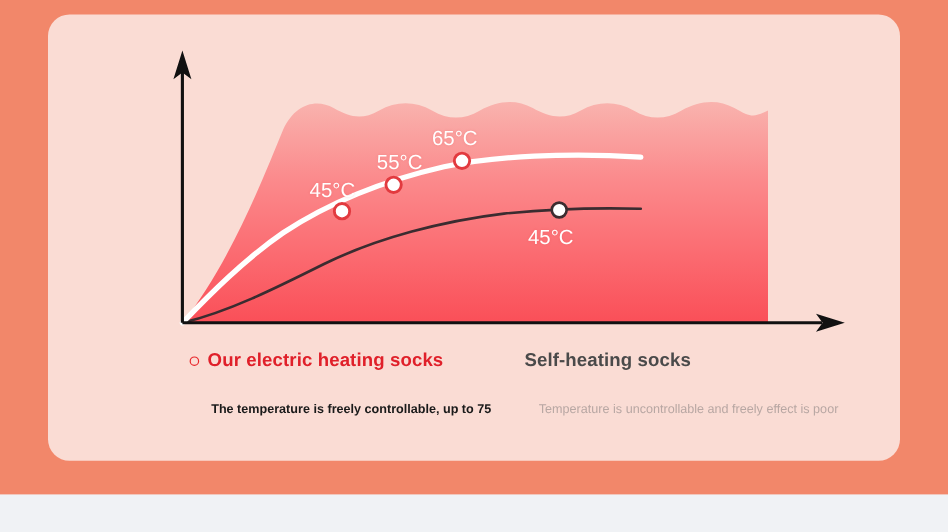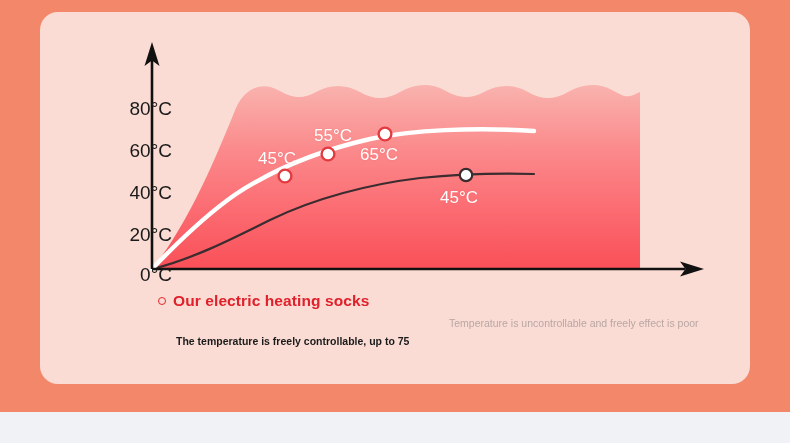--- a/index.html
+++ b/index.html
@@ -201,46 +201,42 @@
         <line x1="112" y1="257" x2="112" y2="46" stroke="#111111" stroke-width="2.6"></line>
         <path d="M 112,30 L 104.5,54 L 112,48.5 L 119.5,54 Z" fill="#111111"></path>
       </g>
 
       <g>
         <line x1="112" y1="257" x2="645" y2="257" stroke="#111111" stroke-width="2.6"></line>
         <path d="M 664,257 L 640,249.5 L 645.5,257 L 640,264.5 Z" fill="#111111"></path>
       </g>
     </svg>
 
-    <div id="y-ticks">
-      <div class="y-tick" style="top:86px">80°C</div>
-      <div class="y-tick" style="top:128px">60°C</div>
-      <div class="y-tick" style="top:170px">40°C</div>
-      <div class="y-tick" style="top:212px">20°C</div>
-      <div class="y-tick" style="top:252px">0°C</div>
-    </div>
 
 
     <div class="point-label" style="left:218px; top:137px;">45°C</div>
     <div class="point-label" style="left:262px; top:114px;margin-left:12px;">55°C</div>
-    <div class="point-label" style="left:320px; top:94px;margin-top:39px;">65°C</div>
+    <div class="point-label" style="left:320px; top:94px;">65°C</div>
     <div class="point-label" style="left:400px; top:176px;">45°C</div>
 
   </div>
 
 
   <div id="legend">
 
     <div class="legend-block" id="legend-ours">
       <div class="legend-head">
         <span class="legend-marker"></span>
         <span class="legend-title">Our electric heating socks</span>
       </div>
       <div class="legend-sub">The temperature is freely controllable, up to 75 </div>
     </div>
 
     <div class="legend-block" id="legend-theirs">
+      <div class="legend-head">
+        <span class="legend-title">Self-heating socks</span>
+      </div>
       <div class="legend-sub">Temperature is uncontrollable and freely effect is poor</div>
     </div>
 
   </div>
 
 </div>
 
 </body></html>

